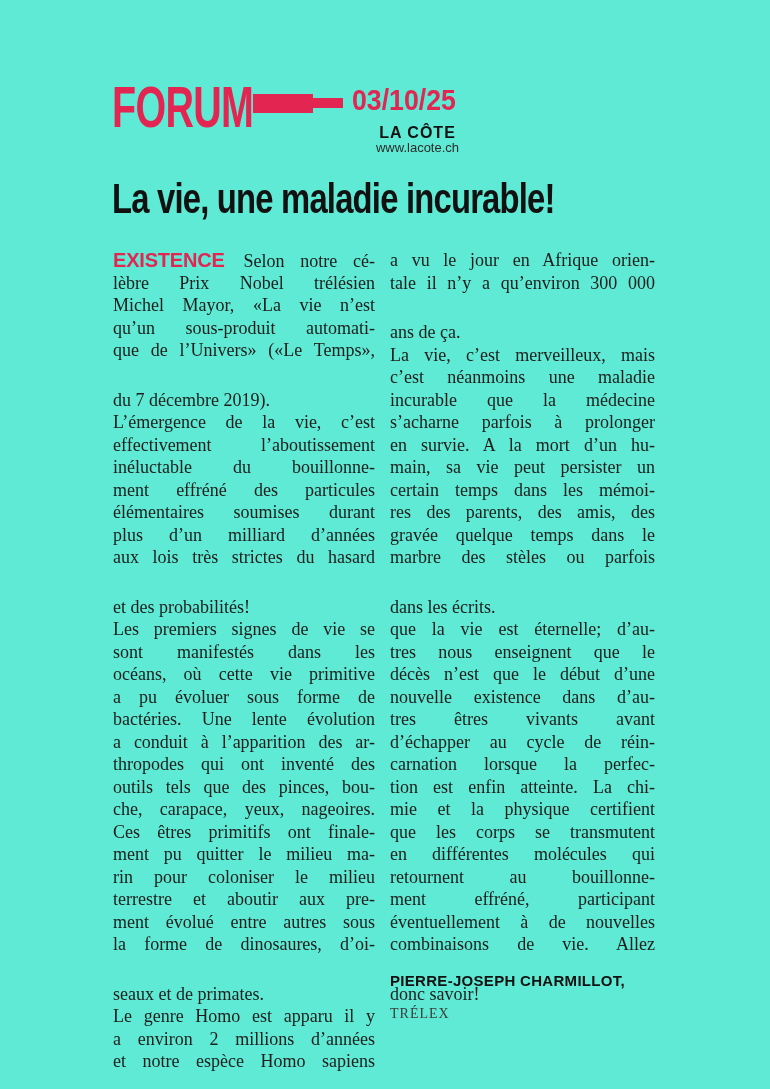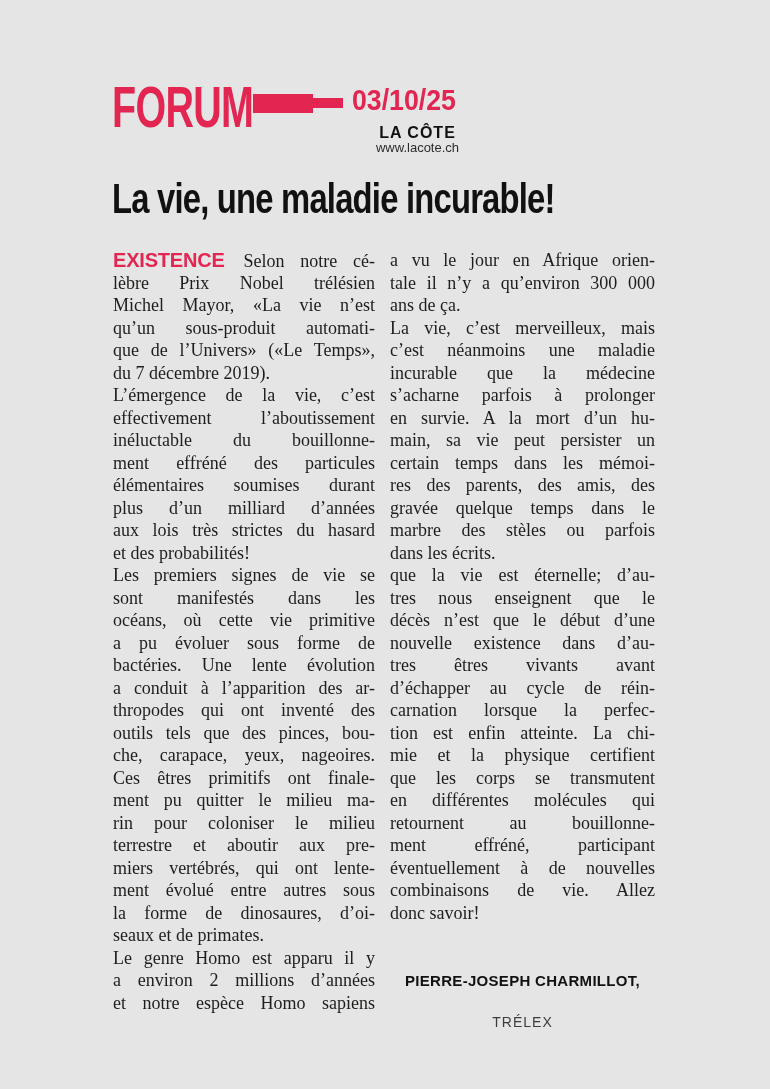--- a/index.html
+++ b/index.html
@@ -1,19 +1,19 @@
 <!DOCTYPE html>
 <html lang="fr" style="--accent: #e32552;"><head>
 <meta charset="utf-8">
 <style>
   html,body{margin:0;padding:0;background:#ffffff;}
   .page{
     position:relative;
     width:770px;height:1089px;
-    background:#e5e5e5;
+    background:#5eead4;
     font-family:"Liberation Serif", serif;
     color:#1d1d1b;
     overflow:hidden;
   }
   
   .section-title{
     position:absolute;left:112px;top:78px;
     font-family:"Liberation Sans", sans-serif;
     font-weight:700;font-size:58px;line-height:58px;
     letter-spacing:-1px;
@@ -64,41 +64,41 @@
     position:absolute;top:249px;
     font-size:18px;
   }
   .col-left{left:113px;width:262px;}
   .col-right{left:390px;width:265px;}
   .line{
     height:22.5px;line-height:22.5px;
     text-align:justify;text-align-last:justify;
     overflow:hidden;
   }
-  .line.end{text-align-last:left;}
+  .line.end{text-align-last:left;margin-top:27px;}
   .kicker{
     font-family:"Liberation Sans", sans-serif;
     font-weight:700;font-size:20px;
     letter-spacing:-0.2px;
     color:var(--accent);
     padding-right:3px;
   }
   
   .signature{
     position:absolute;left:390px;top:971px;width:265px;
-    text-align:center;
+    text-align:left;
     font-family:"Liberation Sans", sans-serif;
   }
   .sig-name{
     font-weight:700;font-size:15px;line-height:20px;
     letter-spacing:0.3px;color:#111;
   }
   .sig-place{
     font-weight:400;font-size:14px;line-height:20px;
-    letter-spacing:1px;color:#3c3c3c;margin-top:21px;
+    letter-spacing:1px;color:#3c3c3c;margin-top:13px;font-family:Liberation Serif, serif;
   }
 </style>
 </head>
 <body>
 
 <div class="page">
 
   <div class="section-title">FORUM</div>
   <div class="bar-thick"></div>
   <div class="bar-thin"></div>
@@ -129,21 +129,20 @@
       <div class="line">a pu évoluer sous forme de</div>
       <div class="line">bactéries. Une lente évolution</div>
       <div class="line">a conduit à l’apparition des ar-</div>
       <div class="line">thropodes qui ont inventé des</div>
       <div class="line">outils tels que des pinces, bou-</div>
       <div class="line">che, carapace, yeux, nageoires.</div>
       <div class="line">Ces êtres primitifs ont finale-</div>
       <div class="line">ment pu quitter le milieu ma-</div>
       <div class="line">rin pour coloniser le milieu</div>
       <div class="line">terrestre et aboutir aux pre-</div>
-      <div class="line">miers vertébrés, qui ont lente-</div>
       <div class="line">ment évolué entre autres sous</div>
       <div class="line">la forme de dinosaures, d’oi-</div>
       <div class="line end">seaux et de primates.</div>
       <div class="line">Le genre Homo est apparu il y</div>
       <div class="line">a environ 2 millions d’années</div>
       <div class="line">et notre espèce Homo sapiens</div>
     </div>
   <div class="col col-right">
       <div class="line">a vu le jour en Afrique orien-</div>
       <div class="line">tale il n’y a qu’environ 300 000</div>

